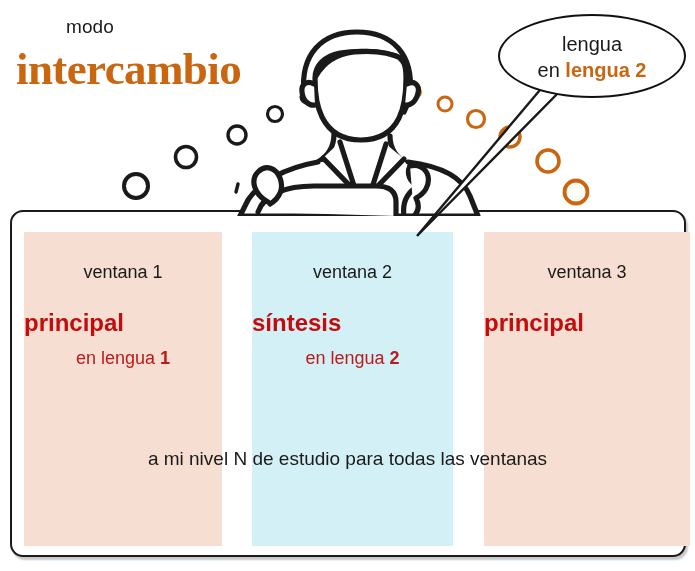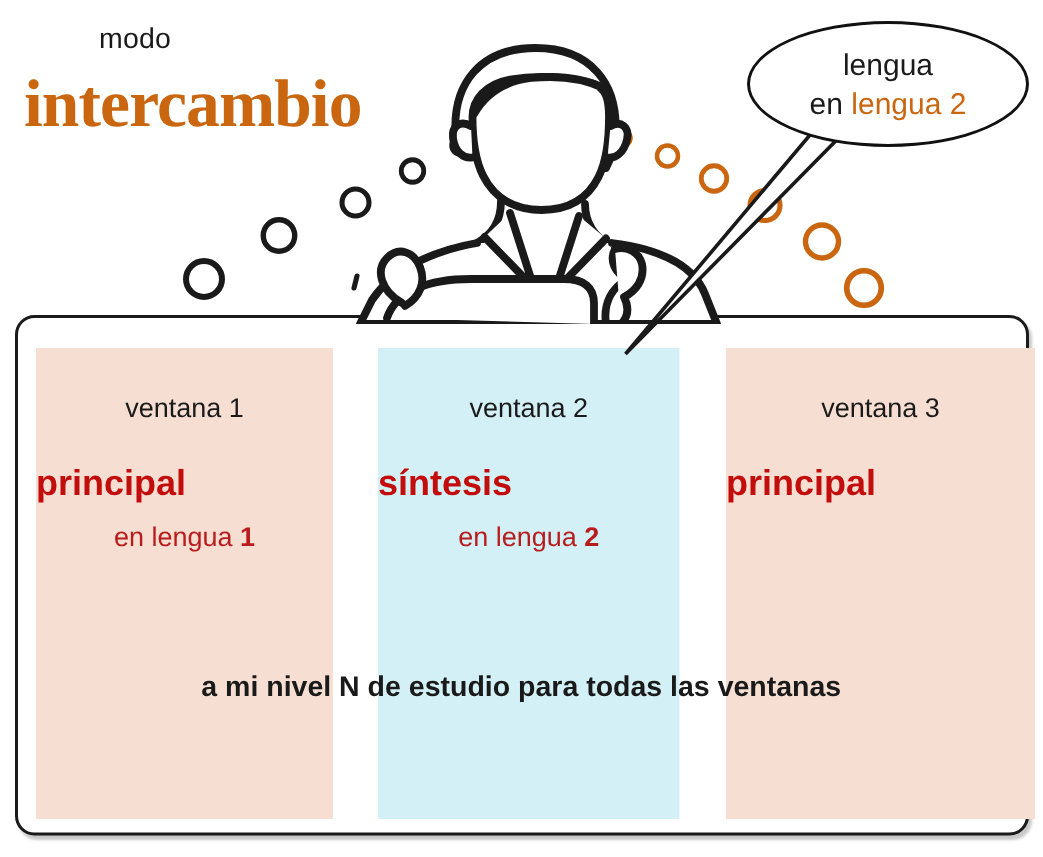--- a/index.html
+++ b/index.html
@@ -48,21 +48,21 @@
   }
   .bubble-txt {
     position: absolute;
     left: 0; top: 15px;
     width: 100%;
     text-align: center;
     font-size: 20px;
     line-height: 26px;
     color: #1a1a1a;
   }
-  .bubble-txt .or { color: #c9660f; }
+  .bubble-txt .or { color: #c9660f; font-weight: bold; }
   .bubble-tail-svg {
     position: absolute;
     left: 395px; top: 84px;
     width: 215px; height: 160px;
     z-index: 5;
     overflow: visible;
   }
 
   
   .person-svg {
@@ -121,21 +121,20 @@
 
   
   .footer-note {
     position: absolute;
     left: 0; top: 448px;
     width: 695px;
     text-align: center;
     font-size: 19px;
     color: #1a1a1a;
     z-index: 4;
-    font-weight: bold;
   }
 </style>
 </head>
 <body>
 
 <div id="stage">
 
   <div class="hdr-modo">modo</div>
   <div class="hdr-title">intercambio</div>
 

